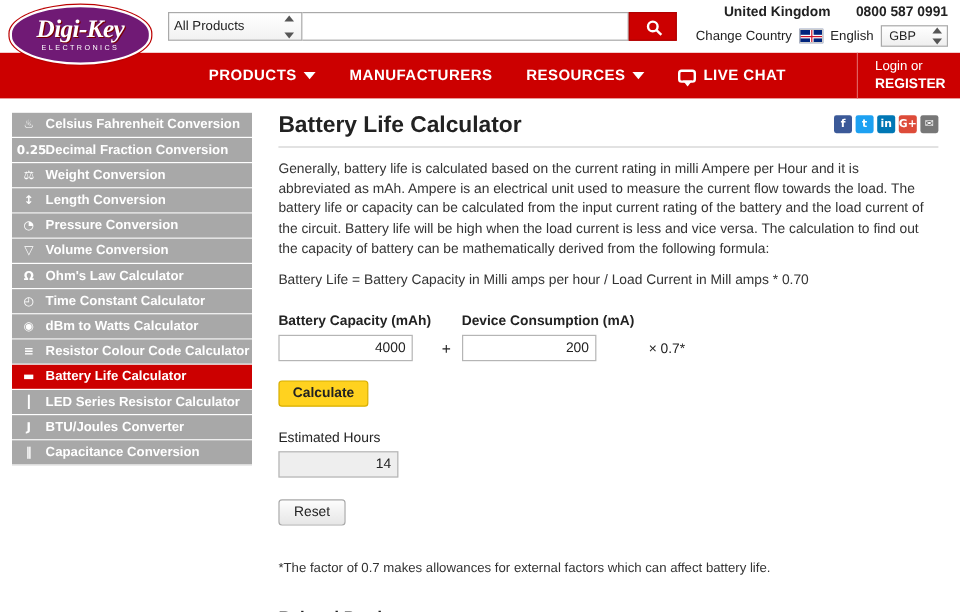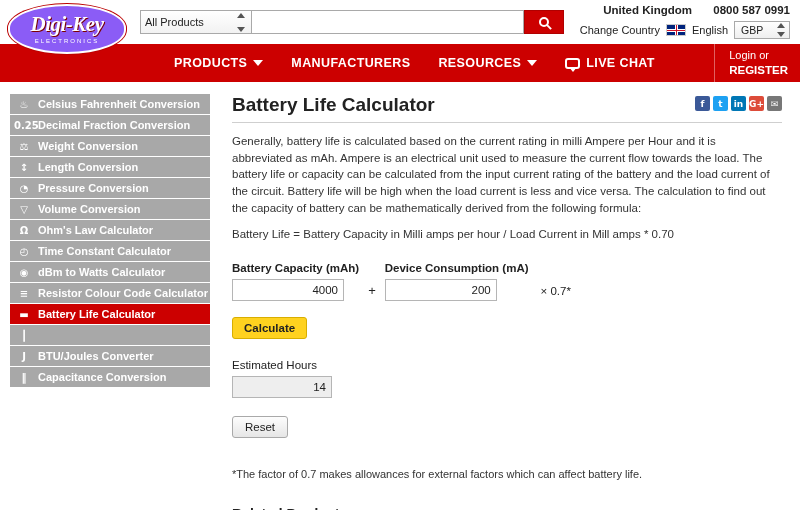--- a/index.html
+++ b/index.html
@@ -15,21 +15,21 @@
   .topbar {
     position: relative;
     height: 44px;
     background: #ffffff;
     border-bottom: none;
   }
   .logo {
     position: absolute;
     left: 8px; top: 4px;
     width: 118px; height: 50px;
-    background: #8b5cf6;
+    background: #701a75;
     border-radius: 50% / 48%;
     border: 2px solid #ffffff;
     box-shadow: 0 0 0 1px #bb0000;
     display: flex; flex-direction: column;
     align-items: center; justify-content: center;
     z-index: 5;
   }
   .logo-main {
     color: #ffffff;
     font-family: "Liberation Serif", serif;
@@ -528,20 +528,21 @@
     <div class="side-item">
       <span class="side-ico">≡</span>
       <span>Resistor Colour Code Calculator</span>
     </div>
     <div class="side-item active">
       <span class="side-ico">▬</span>
       <span>Battery Life Calculator</span>
     </div>
     <div class="side-item">
       <span class="side-ico">┃</span>
+      <span>LED Series Resistor Calculator</span>
     </div>
     <div class="side-item">
       <span class="side-ico">J</span>
       <span>BTU/Joules Converter</span>
     </div>
     <div class="side-item">
       <span class="side-ico">‖</span>
       <span>Capacitance Conversion</span>
     </div>
   </div>

